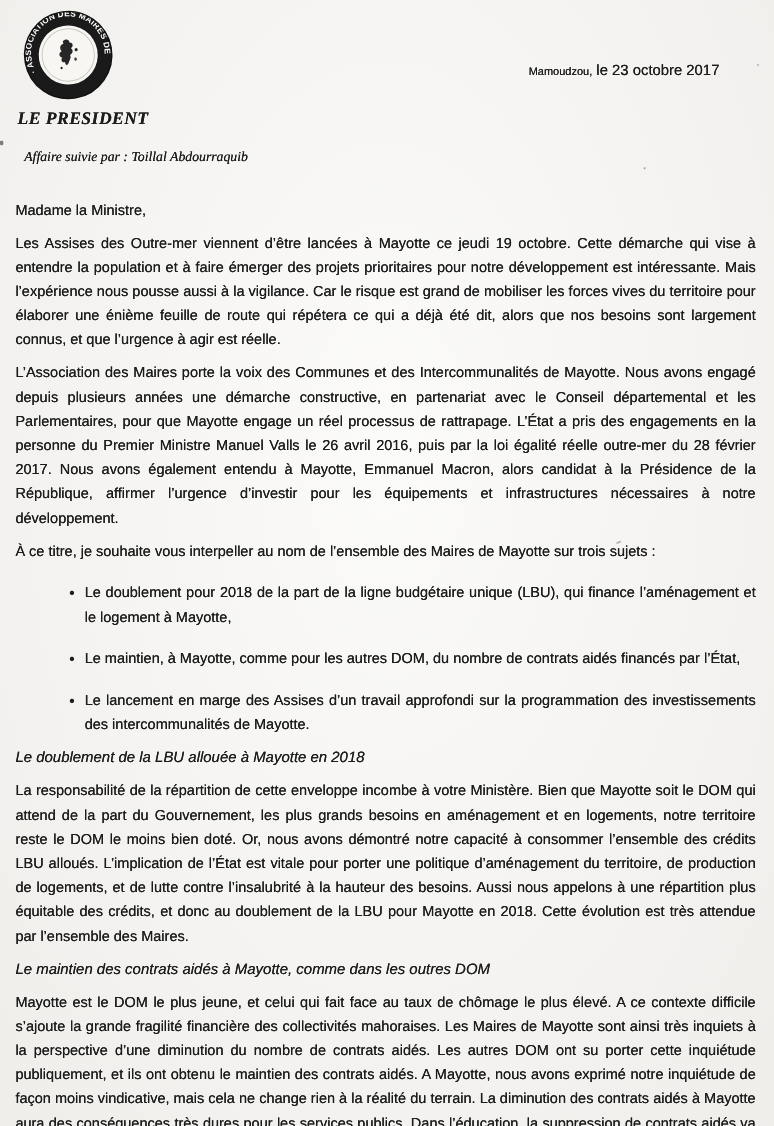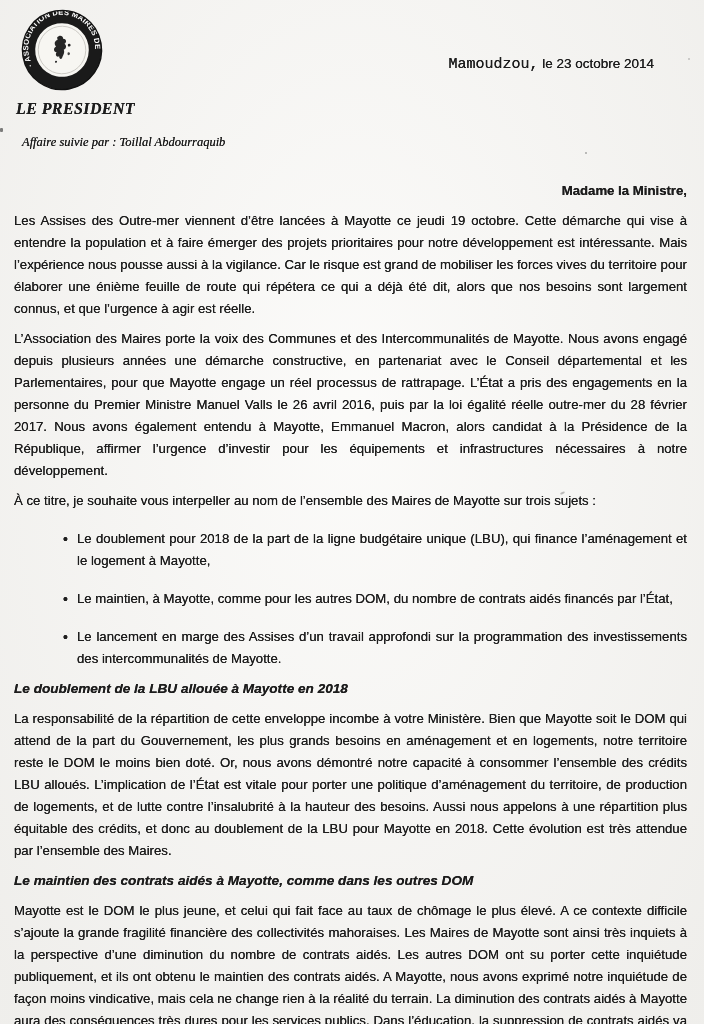--- a/index.html
+++ b/index.html
@@ -16,41 +16,41 @@
     color:#1d1d1d;
     overflow:hidden;
   }
   .page *{box-sizing:border-box;}
   .txt{ text-shadow:0 0 .45px currentColor; } 
 
   
   .header{display:flex;justify-content:space-between;align-items:flex-start;height:88px;}
   .seal{width:92px;height:88px;margin-left:2px;}
   .date{margin-top:50px;padding-right:34px;font-size:13.5px;white-space:nowrap;}
-  .date-place{font-family:Liberation Mono, monospace;font-size:15px;}
+  .date-place{font-family:Liberation Sans, sans-serif;font-size:10px;}
   .president{
     font-family:"Liberation Serif", serif;
     font-weight:bold;font-style:italic;
     font-size:16px;letter-spacing:.4px;
     margin:6px 0 0 2px;line-height:18px;
   }
   .affaire{
     font-family:"Liberation Serif", serif;
     font-style:italic;font-size:12.5px;
     margin:17px 0 0 8px;line-height:15px;
   }
 
   
   .body{margin-top:30px;font-size:13.2px;line-height:22px;text-align:justify;padding-right:1px;}
   .body p{margin:8px 0 0 0;}
-  .body p.salutation{margin-top:0;text-align:right;font-weight:bold;}
+  .body p.salutation{margin-top:0;text-align:left;}
   .body h3{
     margin:8px 0 0 0;
     font-size:13.6px;line-height:22px;
-    font-weight:bold;font-style:italic;
+    font-weight:normal;font-style:italic;
     text-align:left;
   }
   ul.points{margin:8px 0 0 0;padding:0 0 0 49px;list-style:none;}
   ul.points li{position:relative;padding-left:14px;margin-top:16px;}
   ul.points li:first-child{margin-top:16px;}
   ul.points li::before{
     content:"\2022";
     position:absolute;left:0;top:0;
     font-size:14px;
   }
@@ -84,21 +84,21 @@
           <circle cx="59" cy="46" r="1.6"></circle>
           <circle cx="41" cy="62" r="1.2"></circle>
           <path d="M56,54 C58,53.5 59,55.5 57.5,56.8 C56,58 54.5,56 56,54 Z" opacity=".85"></path>
         </g>
         <circle cx="50" cy="50" r="45" fill="none" stroke="#111" stroke-width="1.5"></circle>
       </g>
     </svg>
 
     <div class="date txt">
       <span class="date-place">Mamoudzou,</span>
-      <span>le 23 octobre 2014</span>
+      <span>le 23 octobre 2017</span>
     </div>
   </div>
 
   <div class="president txt">LE PRESIDENT</div>
   <div class="affaire txt">Affaire suivie par : Toillal Abdourraquib</div>
 
   <div class="body txt">
     <p class="salutation">Madame la Ministre,</p>
 
     <p>Les Assises des Outre-mer  viennent d’être lancées à Mayotte ce jeudi 19 octobre. Cette démarche qui vise à entendre la population et à faire émerger des projets prioritaires pour notre développement est intéressante. Mais l’expérience nous pousse aussi à la vigilance. Car le risque est grand de mobiliser les forces vives du territoire pour élaborer une énième feuille de route qui répétera ce qui a déjà été dit, alors que nos besoins sont largement connus, et que l’urgence à agir est réelle.</p>

